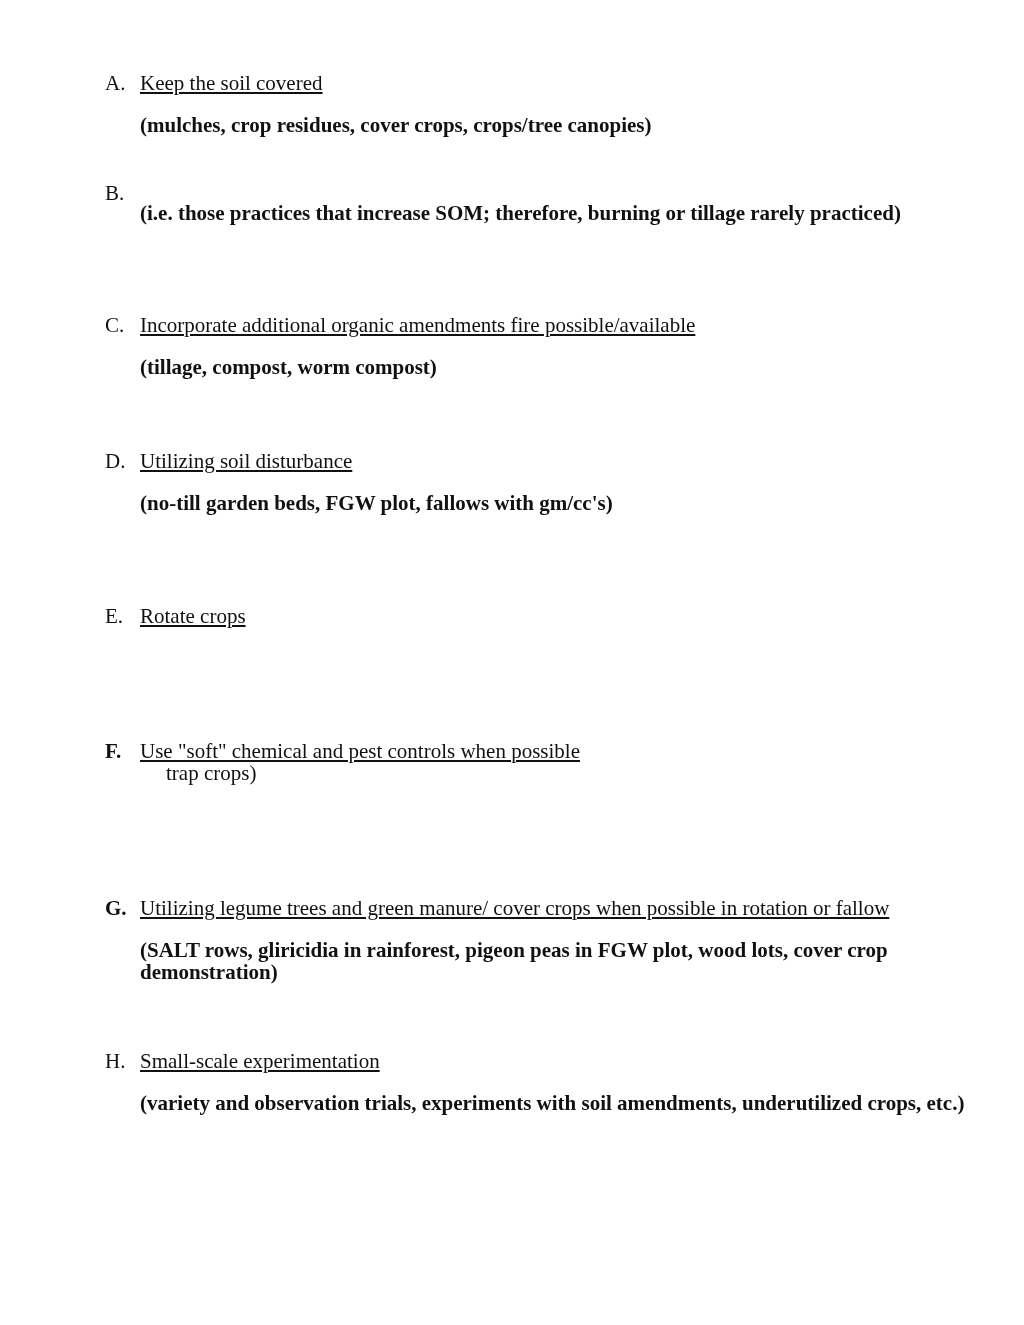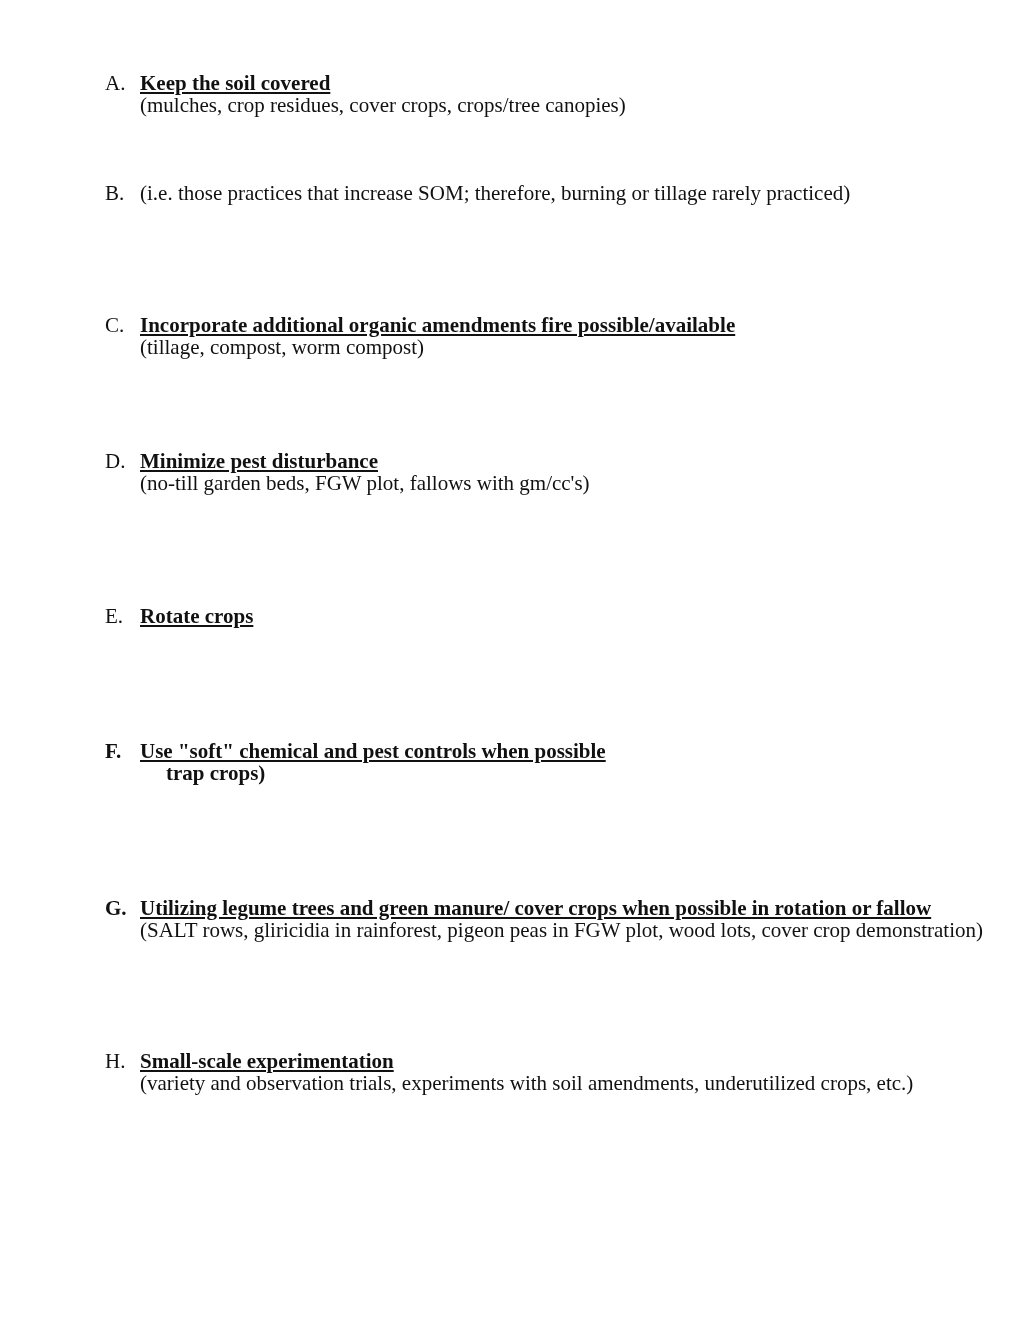--- a/index.html
+++ b/index.html
@@ -34,28 +34,29 @@
     flex-shrink: 0;
   }
   
   .item.letter-bold .letter {
     font-weight: bold;
   }
   .content {
     flex: 1;
   }
   .title {
-    font-weight: bold;
+    font-weight: normal;
     text-decoration: underline;
   }
   .details {
-    font-weight: normal;
+    font-weight: bold;
+    margin-top: 20px;
   }
   .details2 {
-    font-weight: bold;
+    font-weight: normal;
     padding-left: 26px;
   }
   .item-a { top: 72px; }
   .item-b { top: 182px; }
   .item-c { top: 314px; }
   .item-d { top: 450px; }
   .item-e { top: 605px; }
   .item-f { top: 740px; }
   .item-g { top: 897px; }
   .item-h { top: 1050px; }
@@ -84,21 +85,21 @@
     <span class="letter">C.</span>
     <div class="content">
       <div class="title">Incorporate additional organic amendments fire possible/available</div>
       <div class="details">(tillage, compost, worm compost)</div>
     </div>
   </div>
 
   <div class="item item-d">
     <span class="letter">D.</span>
     <div class="content">
-      <div class="title">Minimize pest disturbance</div>
+      <div class="title">Utilizing soil disturbance</div>
       <div class="details">(no-till garden beds, FGW plot, fallows with gm/cc's)</div>
     </div>
   </div>
 
   <div class="item item-e">
     <span class="letter">E.</span>
     <div class="content">
       <div class="title">Rotate crops</div>
     </div>
   </div>

